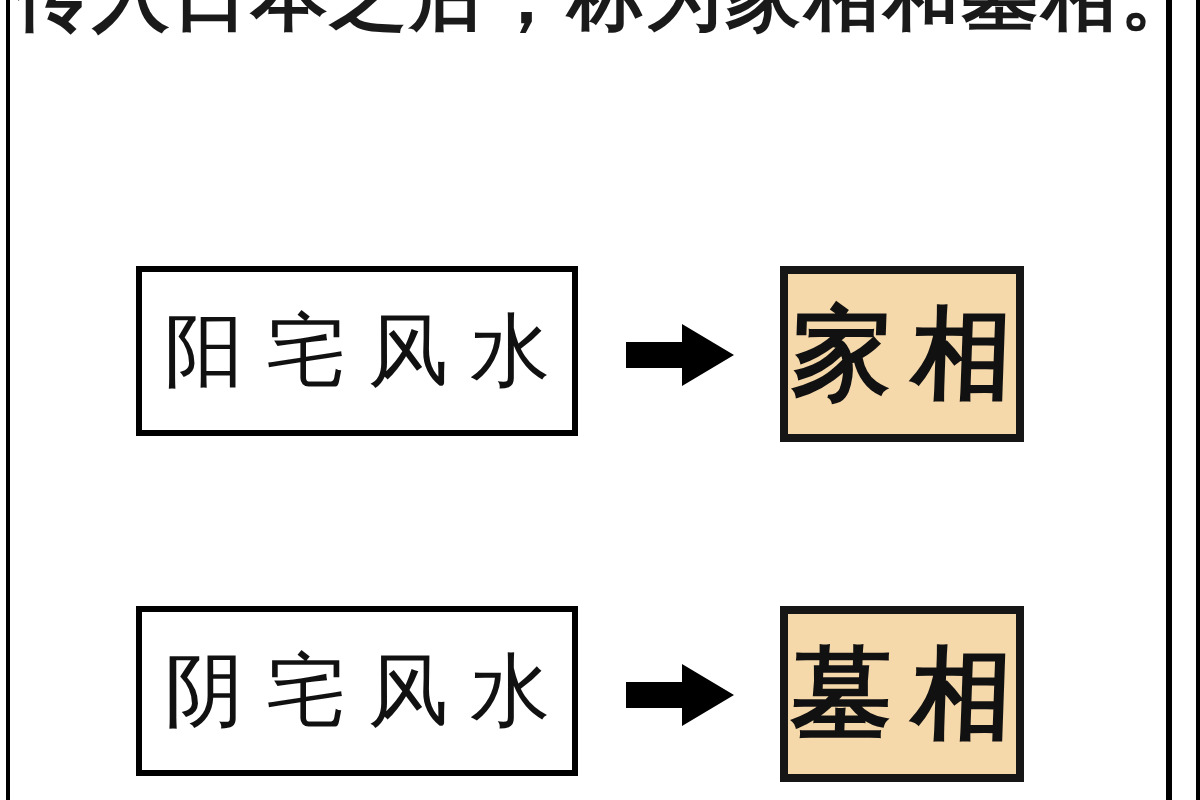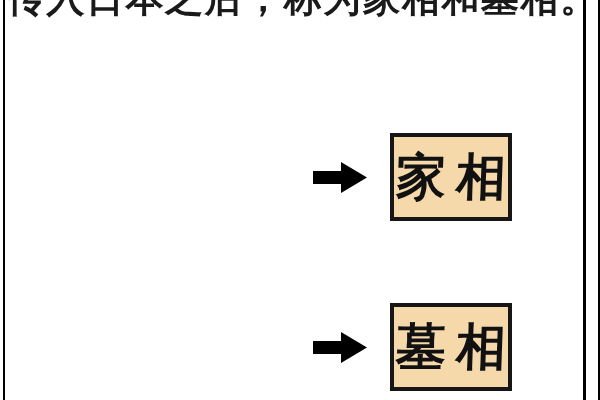--- a/index.html
+++ b/index.html
@@ -111,31 +111,37 @@
 
 <div class="canvas">
 
   <div class="frame-line left"></div>
   <div class="frame-line right"></div>
   <div class="frame-line edge"></div>
 
   <div class="title-clipped">传入日本之后，称为家相和墓相。</div>
 
   <div class="row r1">
+    <div class="src-box">
+      <span>阳宅风水</span>
+    </div>
     <div class="arrow-wrap">
       <svg width="54" height="31" viewBox="0 0 54 31" aria-hidden="true">
         <polygon points="0,9 28,9 28,0 54,15.5 28,31 28,22 0,22" fill="#000000"></polygon>
       </svg>
     </div>
     <div class="dst-box">
       <span>家相</span>
     </div>
   </div>
 
   <div class="row r2">
+    <div class="src-box">
+      <span>阴宅风水</span>
+    </div>
     <div class="arrow-wrap">
       <svg width="54" height="31" viewBox="0 0 54 31" aria-hidden="true">
         <polygon points="0,9 28,9 28,0 54,15.5 28,31 28,22 0,22" fill="#000000"></polygon>
       </svg>
     </div>
     <div class="dst-box">
       <span>墓相</span>
     </div>
   </div>
 

